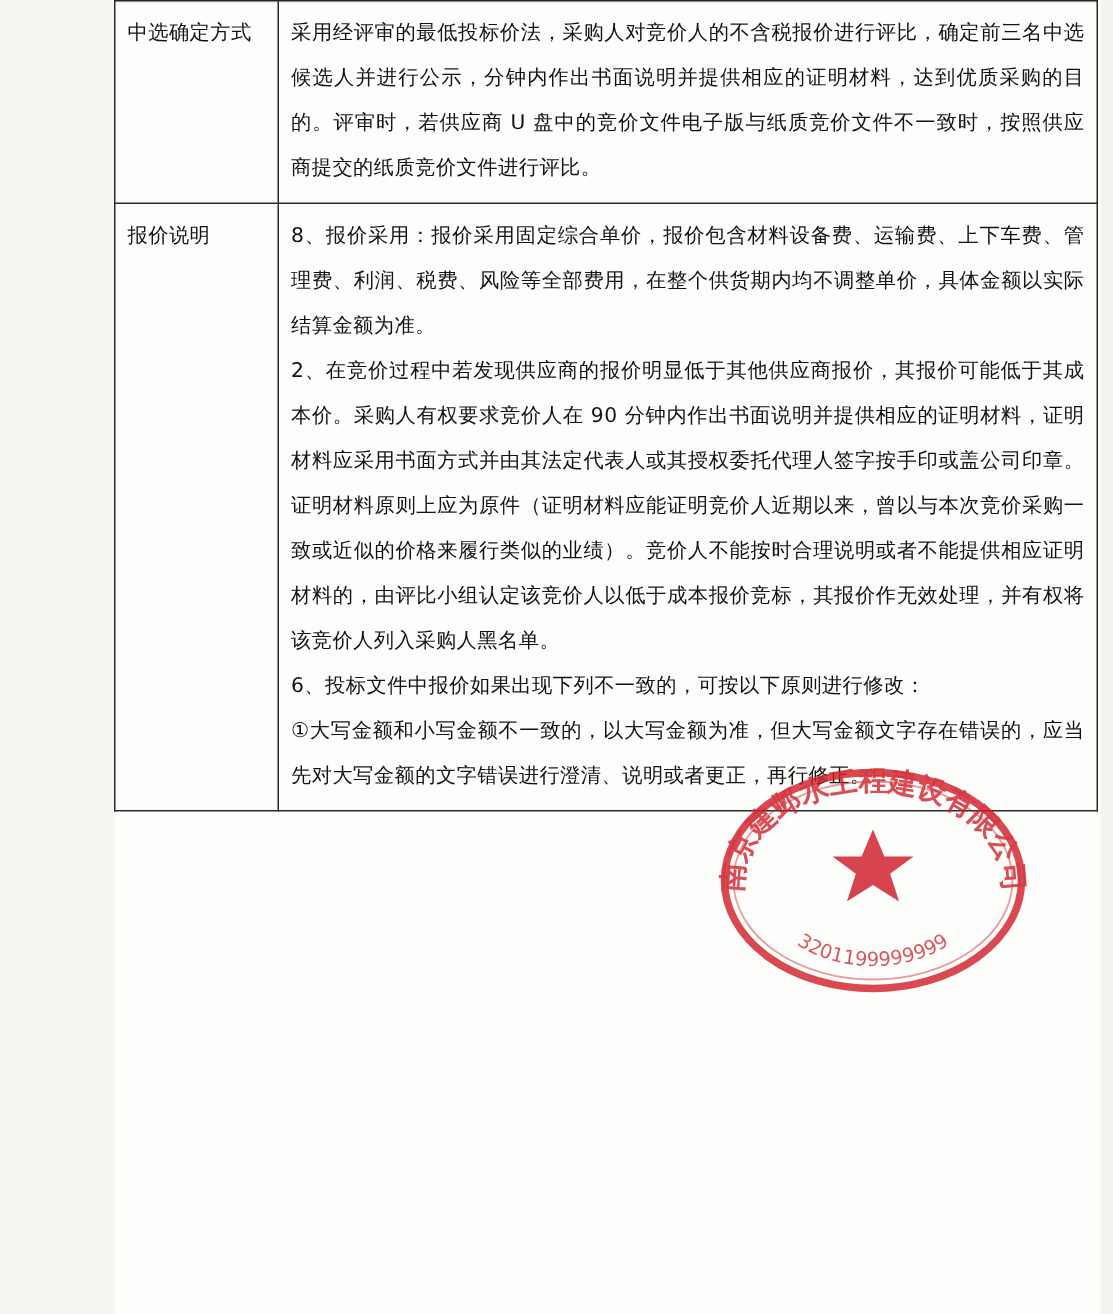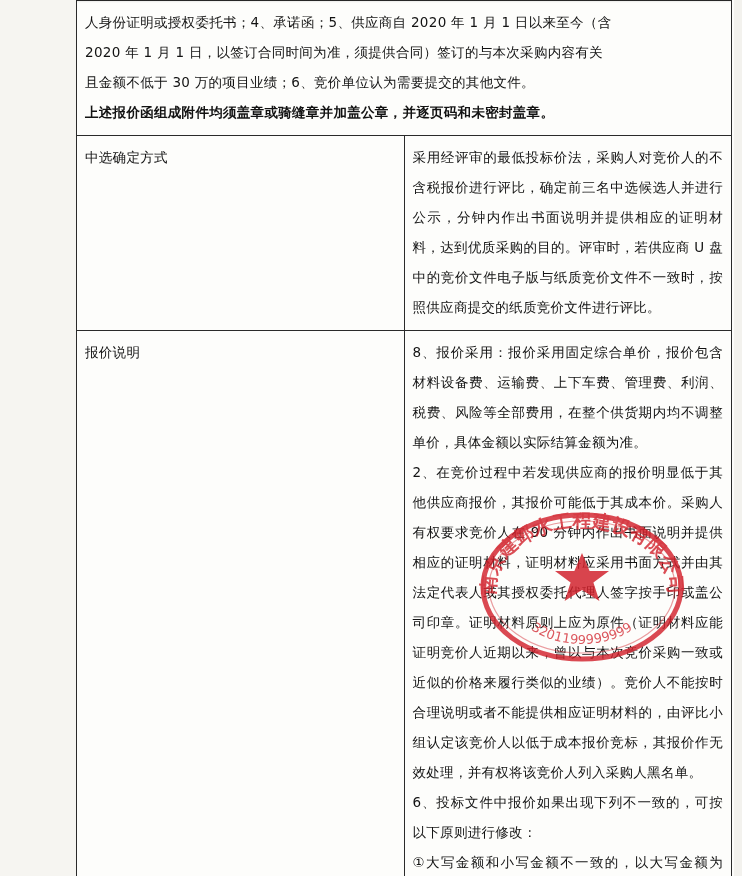--- a/index.html
+++ b/index.html
@@ -93,28 +93,20 @@
 </style>
 </head>
 <body>
 
 <div class="page">
   <div class="paper-edge-left"></div>
   <div class="paper-edge-right"></div>
 
   <table class="doc">
     <tbody>
-        <tr class="row-top">
-      <td class="body" colspan="2">
-        <div class="p">人身份证明或授权委托书；4、承诺函；5、供应商自 2020 年 1 月 1 日以来至今（含</div>
-        <div class="p">2020 年 1 月 1 日，以签订合同时间为准，须提供合同）签订的与本次采购内容有关</div>
-        <div class="p">且金额不低于 30 万的项目业绩；6、竞价单位认为需要提交的其他文件。</div>
-        <div class="p bold">上述报价函组成附件均须盖章或骑缝章并加盖公章，并逐页码和未密封盖章。</div>
-      </td>
-    </tr>
     <tr>
       <td class="label">中选确定方式</td>
       <td class="body">
         <div class="p">采用经评审的最低投标价法，采购人对竞价人的不含税报价进行评比，确定前三名中选候选人并进行公示，分钟内作出书面说明并提供相应的证明材料，达到优质采购的目的。评审时，若供应商 U 盘中的竞价文件电子版与纸质竞价文件不一致时，按照供应商提交的纸质竞价文件进行评比。</div>
       </td>
     </tr>
     <tr>
       <td class="label">报价说明</td>
       <td class="body">
         <div class="p">8、报价采用：报价采用固定综合单价，报价包含材料设备费、运输费、上下车费、管理费、利润、税费、风险等全部费用，在整个供货期内均不调整单价，具体金额以实际结算金额为准。</div>

